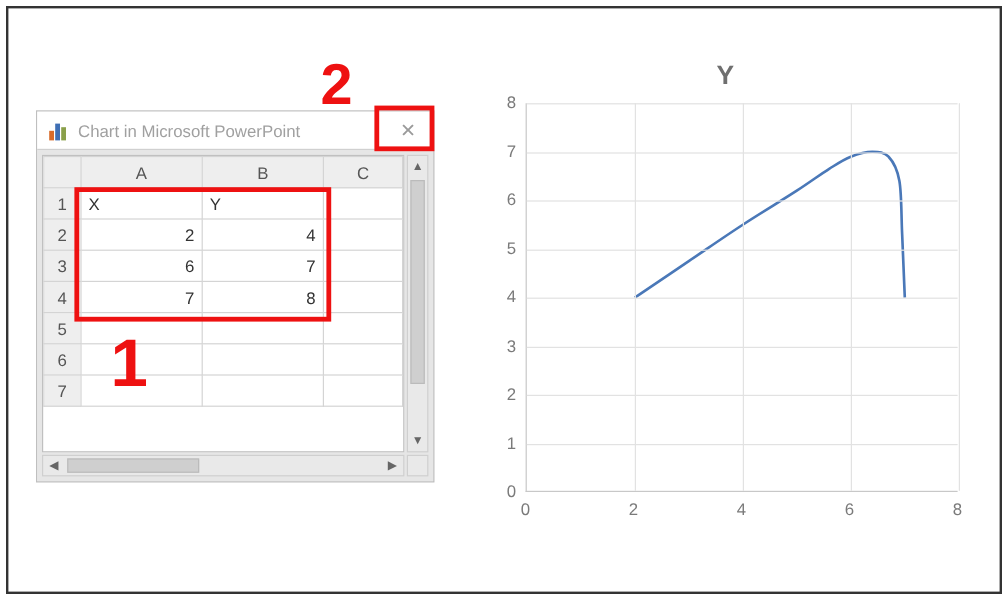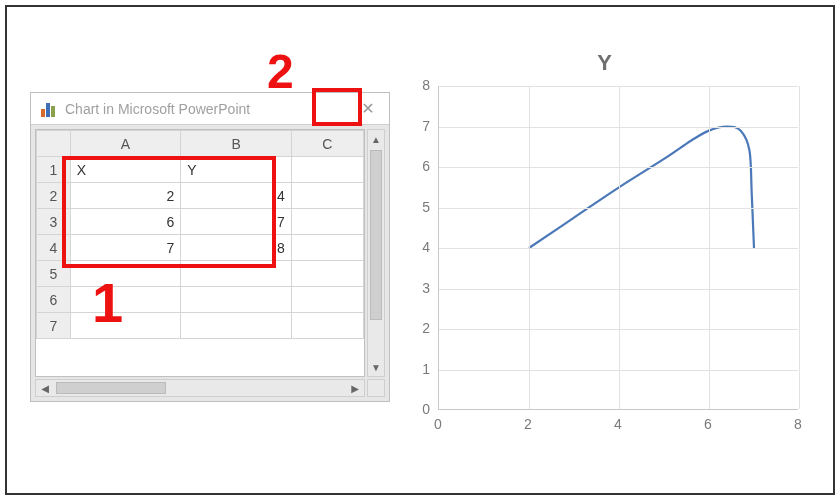--- a/index.html
+++ b/index.html
@@ -15,21 +15,21 @@
     position: absolute;
     top: 5px; left: 5px; right: 5px; bottom: 5px;
     border: 2px solid #333;
   }
 
   
   .sheet-window {
     position: absolute;
     left: 30px;
     top: 92px;
-    width: 360px;
+    width: 332px;
     height: 310px;
     border: 1px solid #bfbfbf;
     background: #e6e6e6;
     display: flex;
     flex-direction: column;
   }
   .sheet-titlebar {
     height: 32px;
     background: #fff;
     border-bottom: 1px solid #d0d0d0;

